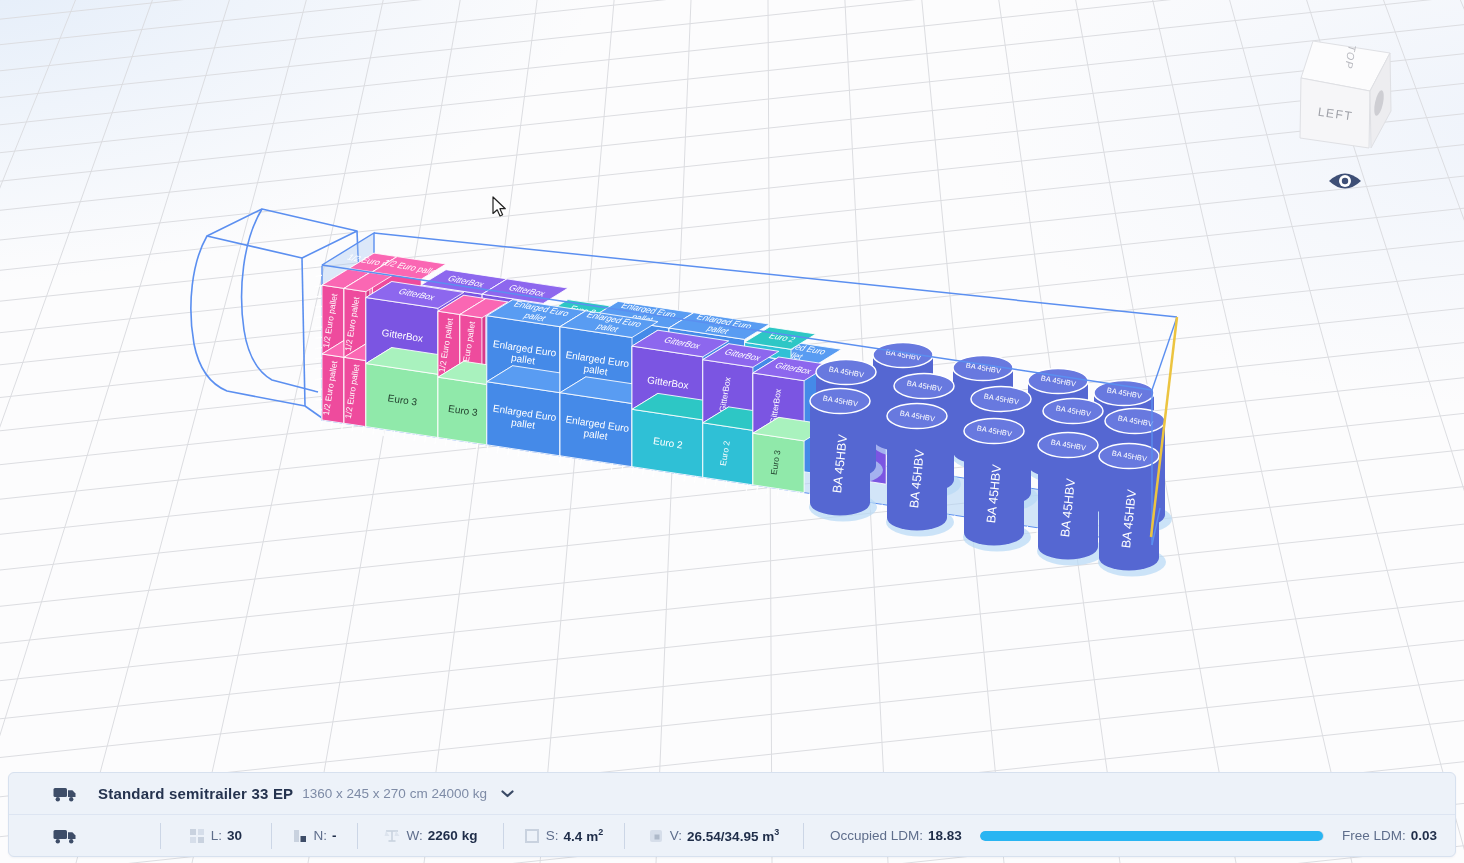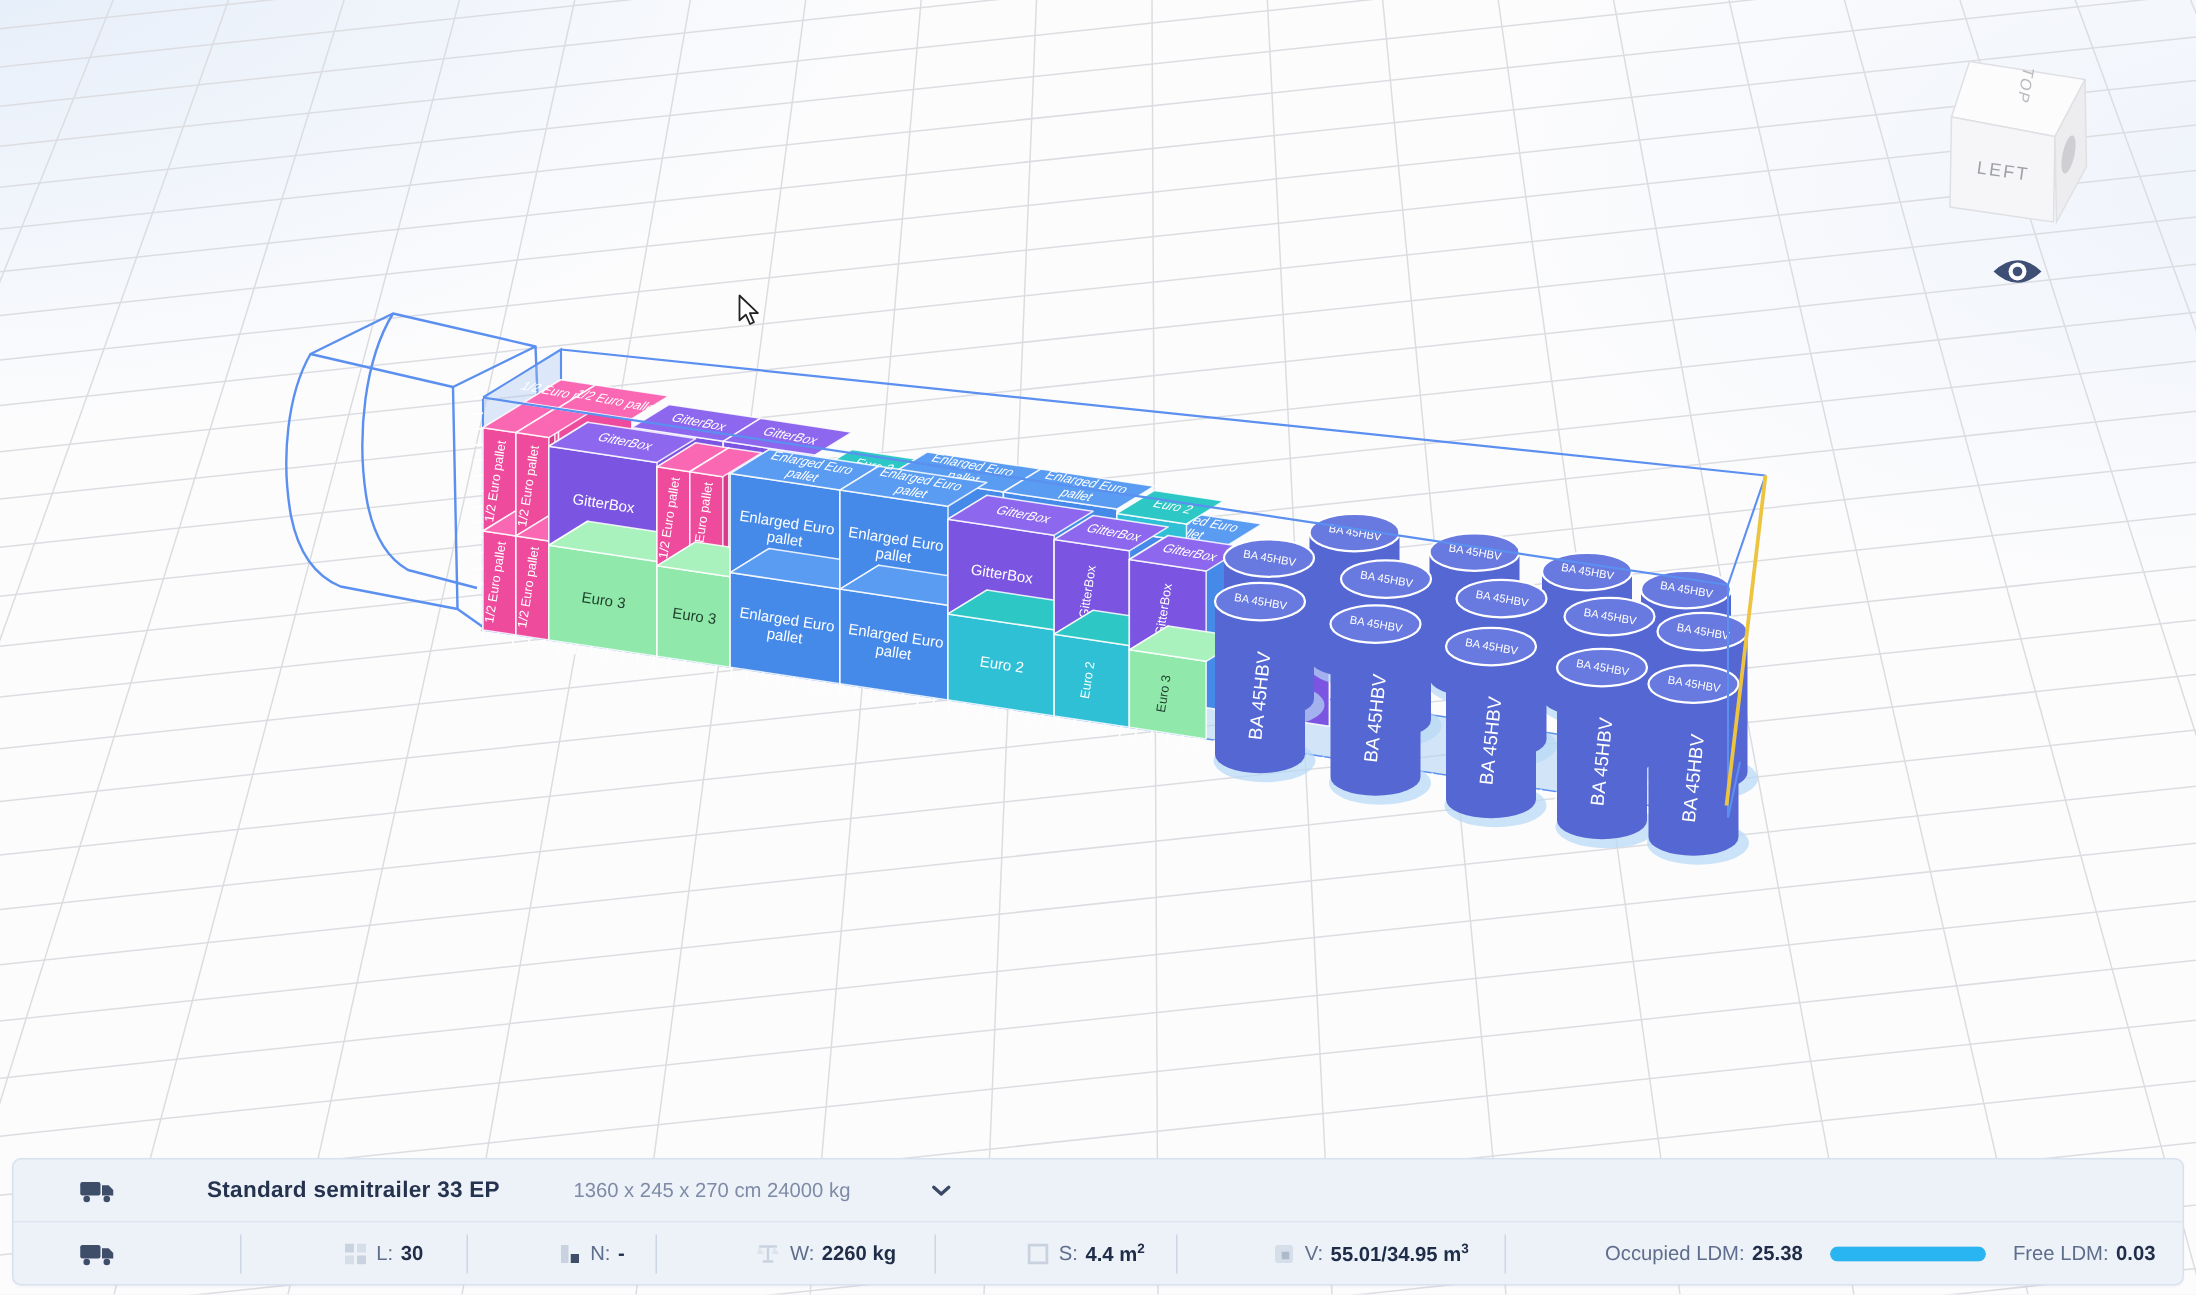--- a/index.html
+++ b/index.html
@@ -8,21 +8,21 @@
     background:
       radial-gradient(1100px 560px at -4% -6%, rgba(205,223,246,.55), rgba(205,223,246,0) 60%),
       radial-gradient(900px 480px at 104% 14%, rgba(214,227,247,.35), rgba(214,227,247,0) 60%),
       #fcfcfd;}
   #scene-svg{position:absolute;inset:0;}
   svg text{user-select:none;}
 
   
   #panel{position:absolute;left:8px;right:8px;bottom:6px;background:#edf2f9;
     border:1px solid #d7e1ef;border-radius:6px;box-shadow:0 1px 2px rgba(40,60,100,.05);}
-  .prow{display:flex;align-items:center;height:41px;gap:40px;}
+  .prow{display:flex;align-items:center;height:41px;}
   #row-trailer{border-bottom:1px solid #dde5f2;padding-left:44px;}
   .truck-ic{flex:0 0 auto;display:flex;align-items:center;}
   #trailer-title{font-size:15px;font-weight:bold;color:#25334f;margin-left:20px;letter-spacing:.2px;}
   #trailer-dims{font-size:13.5px;color:#7e8ba6;margin-left:9px;text-align:right;}
   #trailer-chevron{margin-left:14px;display:flex;align-items:center;cursor:pointer;}
   .seg{display:flex;align-items:center;justify-content:center;height:26px;border-right:1px solid #ccd6e6;}
   .seg.last{border-right:none;}
   .s-truck{width:107px;}
   .s-l{width:110px;}.s-n{width:85px;}.s-w{width:145px;}.s-s{width:120px;}.s-v{width:178px;}
   .stat-ic{margin-right:7px;display:flex;align-items:center;}
@@ -597,25 +597,25 @@
       <span class="sval"><span>4.4 m</span><sup>2</sup></span>
     </span>
     <span class="seg s-v">
       <span class="stat-ic">
         <svg width="14" height="14" viewBox="0 0 14 14">
           <rect x="1" y="1" width="12" height="12" rx="2" fill="#d6deea"></rect>
           <rect x="5.5" y="5.5" width="5" height="5" fill="#aeb9c9"></rect>
         </svg>
       </span>
       <span class="slabel">V:</span>
-      <span class="sval"><span>55.01/34.95 m</span><sup>3</sup></span>
+      <span class="sval"><span>26.54/34.95 m</span><sup>3</sup></span>
     </span>
     <span id="ldm-zone" class="seg last">
       <span class="slabel">Occupied LDM:</span>
-      <span class="sval">25.38</span>
+      <span class="sval">18.83</span>
       <span id="progress-track">
         <span id="progress-fill" style="display: block; width: 99.6%; background: rgb(41, 181, 242);"></span>
       </span>
       <span class="slabel">Free LDM:</span>
       <span class="sval">0.03</span>
     </span>
   </div>
 </div>
 
 </body></html>

